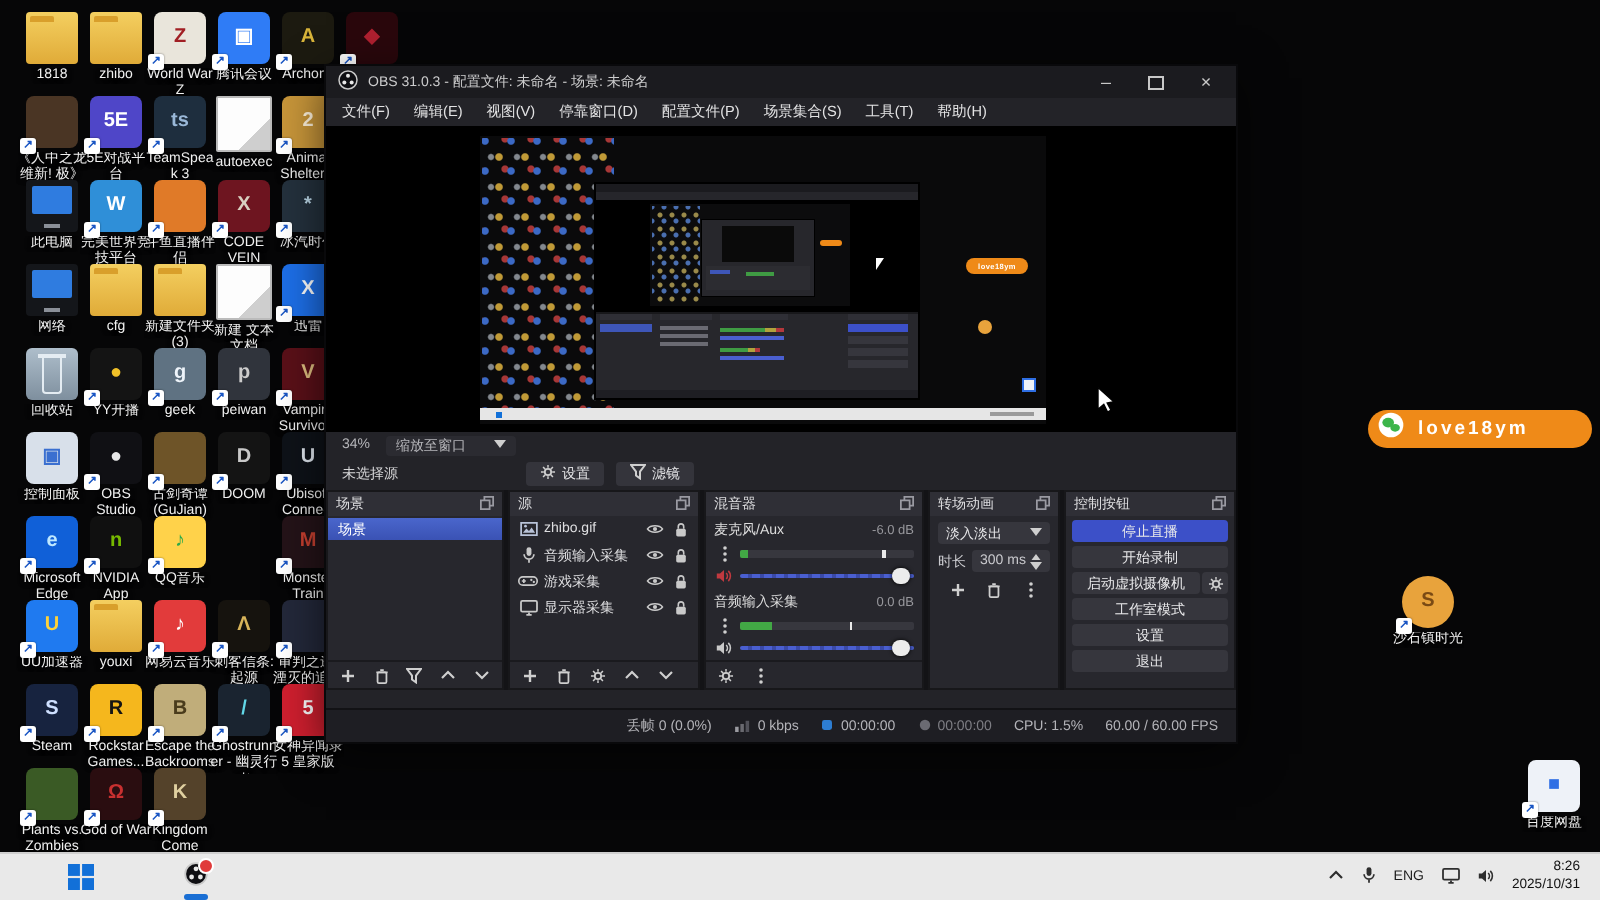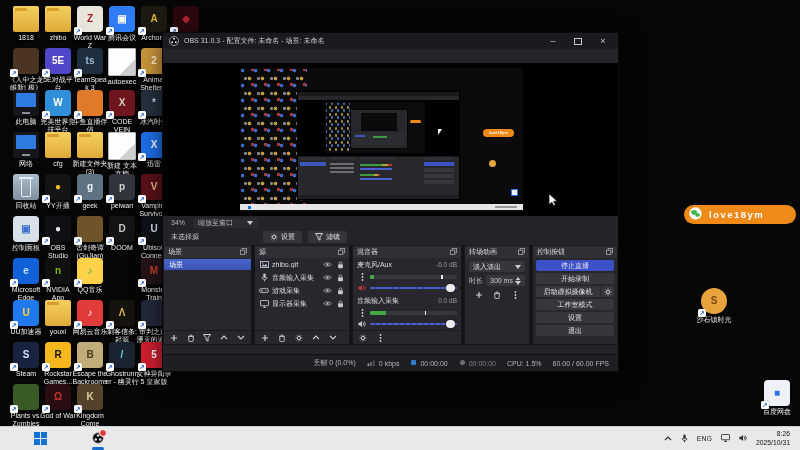--- a/index.html
+++ b/index.html
@@ -474,20 +474,30 @@
             <circle cx="3.8" cy="7.5" r="1.2" fill="#e8e8e8"></circle>
             <circle cx="8.2" cy="7.5" r="1.2" fill="#e8e8e8"></circle>
           </svg></span>
       <span class="title">OBS 31.0.3 - 配置文件: 未命名 - 场景: 未命名</span>
       <span class="winbtns">
         <span class="wb">–</span>
         <span class="wb max"></span>
         <span class="wb">×</span>
       </span>
     </div>
+    <div class="menubar" id="menubar">
+        <span>文件(F)</span>
+        <span>编辑(E)</span>
+        <span>视图(V)</span>
+        <span>停靠窗口(D)</span>
+        <span>配置文件(P)</span>
+        <span>场景集合(S)</span>
+        <span>工具(T)</span>
+        <span>帮助(H)</span>
+      </div>
 
     <div class="preview">
       <div class="capture">
         <div class="mini-grid"></div>
         <div class="mini-obs">
           <div class="mo-title"></div>
             <div class="mo-menu"></div>
           <div class="mo-prev">
             <div class="mini2">
               <div class="g"></div>

